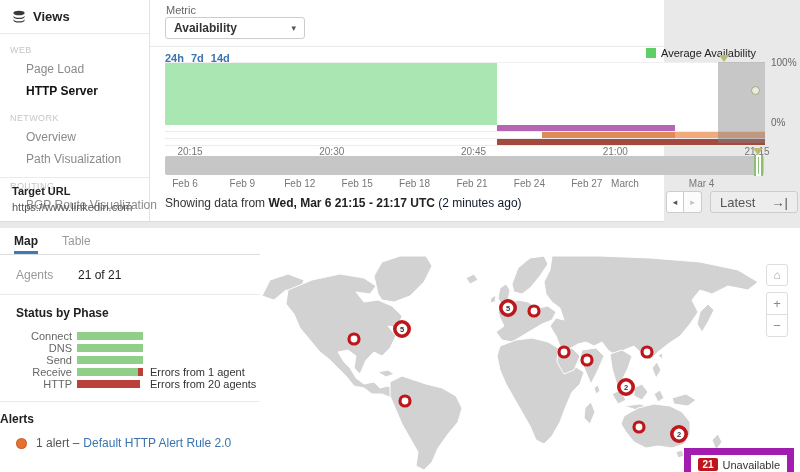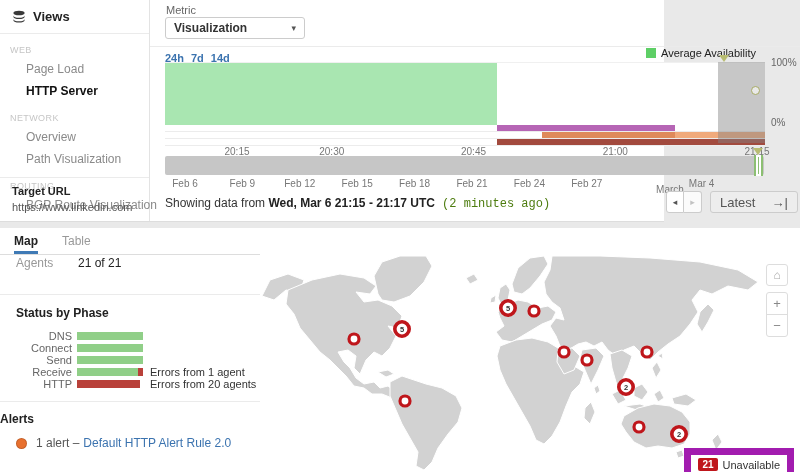--- a/index.html
+++ b/index.html
@@ -40,37 +40,37 @@
   .sel-circle{position:absolute;width:7px;height:7px;border:1px solid #a7ab66;border-radius:50%;background:rgba(255,255,255,.6);}
   .ylab{position:absolute;left:621px;font-size:10px;color:#666;}
   .xticks,.datelabels{position:absolute;left:15px;width:600px;height:12px;}
   .xticks span,.datelabels span{position:absolute;transform:translateX(-50%);font-size:10px;color:#777;white-space:nowrap;}
   .brush{position:absolute;left:15px;top:156px;width:599px;height:19px;background:#c6c6c6;border-radius:2px;}
   .brush-handle{position:absolute;right:1px;top:-1px;width:9px;height:21px;background:#fff;
                 border-left:2px solid #8cbf72;border-right:2px solid #8cbf72;box-sizing:border-box;cursor:ew-resize;}
   .brush-handle::after{content:"";position:absolute;left:2px;top:2px;bottom:2px;width:1px;background:#8cbf72;}
   .status-line{position:absolute;left:15px;top:196px;font-size:12px;color:#333;white-space:nowrap;}
   .status-line b{color:#222;}
-  .dim{color:#4d7c0f;font-family:Liberation Mono, monospace;}
+  .dim{color:#0f172a;}
   .pager{position:absolute;left:516px;top:191px;display:flex;}
   .pager .pbtn{width:18px;height:22px;border:1px solid #ccc;background:#fff;font-size:9px;color:#555;
                display:flex;align-items:center;justify-content:center;cursor:pointer;box-sizing:border-box;}
   .pager .pbtn.prev{border-radius:3px 0 0 3px;}
   .pager .pbtn.next{border-radius:0 3px 3px 0;border-left:none;color:#c2c2c2;background:#fbfbfb;}
   .latest-btn{position:absolute;left:560px;top:191px;height:22px;padding:0 9px;border:1px solid #ccc;border-radius:3px;
               background:#ededed;font-size:13px;color:#555;display:flex;align-items:center;gap:16px;cursor:pointer;box-sizing:border-box;}
   
   .card-bottom{left:0;top:228px;width:800px;height:257px;}
   .tabbar{position:relative;height:26px;border-bottom:1px solid #ddd;}
   .tab{position:absolute;top:0;height:26px;line-height:26px;font-size:12px;cursor:pointer;}
   .tab-map{left:14px;font-weight:bold;color:#222;}
   .tab-map::after{content:"";position:absolute;left:0;right:0;bottom:0;height:3px;background:#3f7ab5;}
   .tab-table{left:62px;color:#999;}
   .left-col{position:absolute;left:0;top:26px;width:260px;bottom:0;}
-  .agents-row{height:41px;box-sizing:border-box;padding:2px 16px 0;border-bottom:1px solid #ebebeb;display:flex;}
+  .agents-row{height:41px;box-sizing:border-box;padding:14px 16px 0;border-bottom:1px solid #ebebeb;display:flex;}
   .agents-label{color:#999;font-size:12px;width:62px;}
   .agents-value{color:#222;font-size:12px;}
   .sbp-title{font-size:12px;font-weight:bold;color:#222;padding:11px 16px 10px;}
   .phase-row{display:flex;align-items:center;height:12px;padding-left:6px;}
   .phase-label{width:66px;text-align:right;font-size:11px;color:#666;padding-right:5px;flex:none;}
   .phase-bar{width:66px;height:8px;display:flex;flex:none;background:transparent;}
   .phase-note{font-size:11px;color:#333;margin-left:7px;white-space:nowrap;}
   .alerts-divider{border-top:1px solid #ebebeb;margin-top:11px;}
   .alerts-title{font-size:12px;font-weight:bold;color:#222;padding:10px 0 7px;}
   .alert-row{display:flex;align-items:center;padding:3px 16px;font-size:12px;color:#555;cursor:pointer;}
@@ -115,21 +115,21 @@
       </div>
     <div class="sb-target">
       <div class="t1">Target URL</div>
       <div class="t2">https://www.linkedin.com</div>
     </div>
   </div>
 
   <div class="main">
     <div class="metric-label">Metric</div>
     <div class="metric-select">
-      <span class="val">Visualization</span>
+      <span class="val">Availability</span>
       <span class="caret">▾</span>
     </div>
     <div class="main-divider"></div>
 
     <div class="ranges">
         <span class="range-link">24h</span>
         <span class="range-link">7d</span>
         <span class="range-link">14d</span>
       </div>
 
@@ -155,42 +155,42 @@
     </div>
     <div class="selection" style="left: 568.2px; width: 46.8px; top: 62px; height: 81px;">
       <div class="sel-tri" style="top:-7px;left:1px;"></div>
       <div class="sel-circle" style="right:5px;top:24px;"></div>
     </div>
 
     <div class="ylab" style="top:57px;">100%</div>
     <div class="ylab" style="top:117px;">0%</div>
 
     <div class="xticks" style="top:146px;">
-        <span style="left: 25px; margin-left: 47px;">20:15</span>
+        <span style="left: 25px;">20:15</span>
         <span style="left: 166.75px;">20:30</span>
         <span style="left: 308.5px;">20:45</span>
         <span style="left: 450.25px;">21:00</span>
         <span style="left: 592px;">21:15</span>
       </div>
 
     <div class="brush">
       <div class="brush-handle">
         <div class="sel-tri" style="top:-7px;left:-3px;"></div>
       </div>
     </div>
     <div class="datelabels" style="top:178px;">
         <span style="left: 20px;">Feb 6</span>
         <span style="left: 77.4px;">Feb 9</span>
         <span style="left: 134.8px;">Feb 12</span>
         <span style="left: 192.2px;">Feb 15</span>
         <span style="left: 249.6px;">Feb 18</span>
         <span style="left: 307px;">Feb 21</span>
         <span style="left: 364.4px;">Feb 24</span>
         <span style="left: 421.8px;">Feb 27</span>
-        <span style="left: 505px; margin-top: 6px;">March</span>
+        <span style="left: 460px;">March</span>
         <span style="left: 536.6px;">Mar 4</span>
       </div>
 
     <div class="status-line">
       <span>Showing data from </span><b>Wed, Mar 6 21:15 - 21:17 UTC</b><span class="dim"> (2 minutes ago)</span>
     </div>
 
     <div class="pager">
       <div class="pbtn prev">
           <span>◂</span>
@@ -213,27 +213,27 @@
   </div>
 
   <div class="left-col">
     <div class="agents-row">
       <span class="agents-label">Agents</span>
       <span class="agents-value">21 of 21</span>
     </div>
     <div class="sbp-title">Status by Phase</div>
     <div>
         <div class="phase-row">
+          <div class="phase-label">Connect</div>
+          <div class="phase-bar">
+            <div style="width: 66px; background: rgb(144, 207, 136);"></div>
+          </div>
+        </div>
+        <div class="phase-row">
           <div class="phase-label">DNS</div>
-          <div class="phase-bar">
-            <div style="width: 66px; background: rgb(144, 207, 136);"></div>
-          </div>
-        </div>
-        <div class="phase-row">
-          <div class="phase-label">Connect</div>
           <div class="phase-bar">
             <div style="width: 66px; background: rgb(144, 207, 136);"></div>
           </div>
         </div>
         <div class="phase-row">
           <div class="phase-label">Send</div>
           <div class="phase-bar">
             <div style="width: 66px; background: rgb(144, 207, 136);"></div>
           </div>
         </div>

